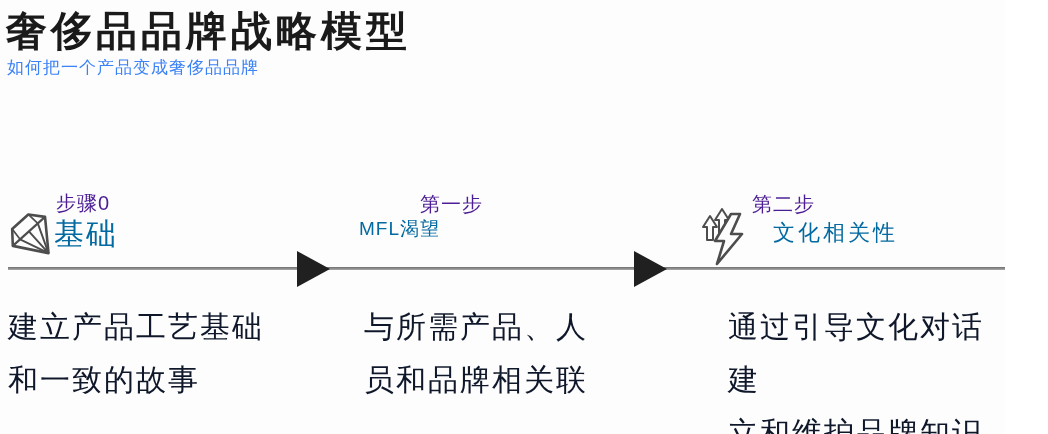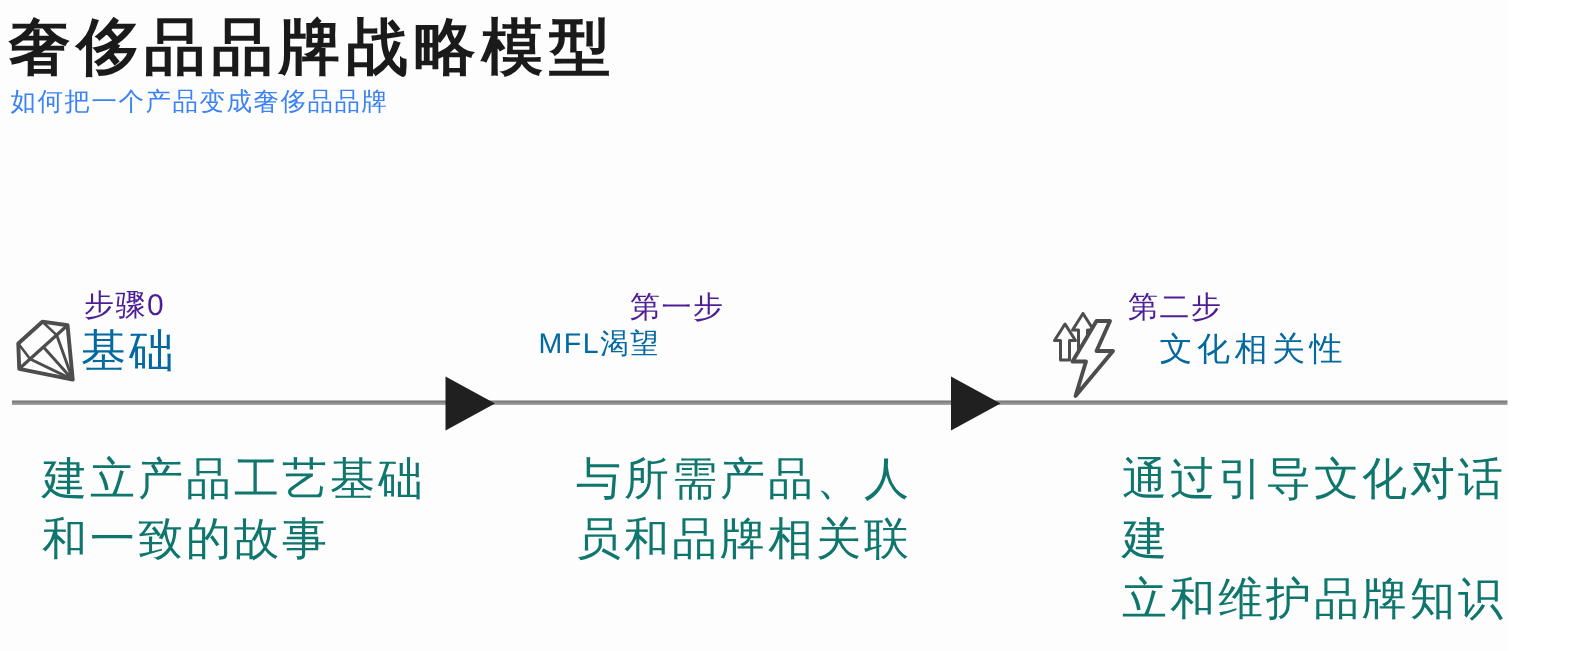--- a/index.html
+++ b/index.html
@@ -97,26 +97,25 @@
     top: 208px;
     width: 50px;
     height: 58px;
   }
 
   
   .step-desc {
     position: absolute;
     top: 300px;
     font-size: 30px;
-    line-height: 40px;
+    line-height: 53px;
     letter-spacing: 2px;
     font-weight: 500;
-    color: #0f766e;
+    color: #0f172a;
     white-space: pre-line;
-    margin-left: 20px;
   }
   .d0 { left: 8px; }
   .d1 { left: 364px; }
   .d2 { left: 728px; }
 </style>
 </head>
 <body>
 
 <div class="canvas">
 

